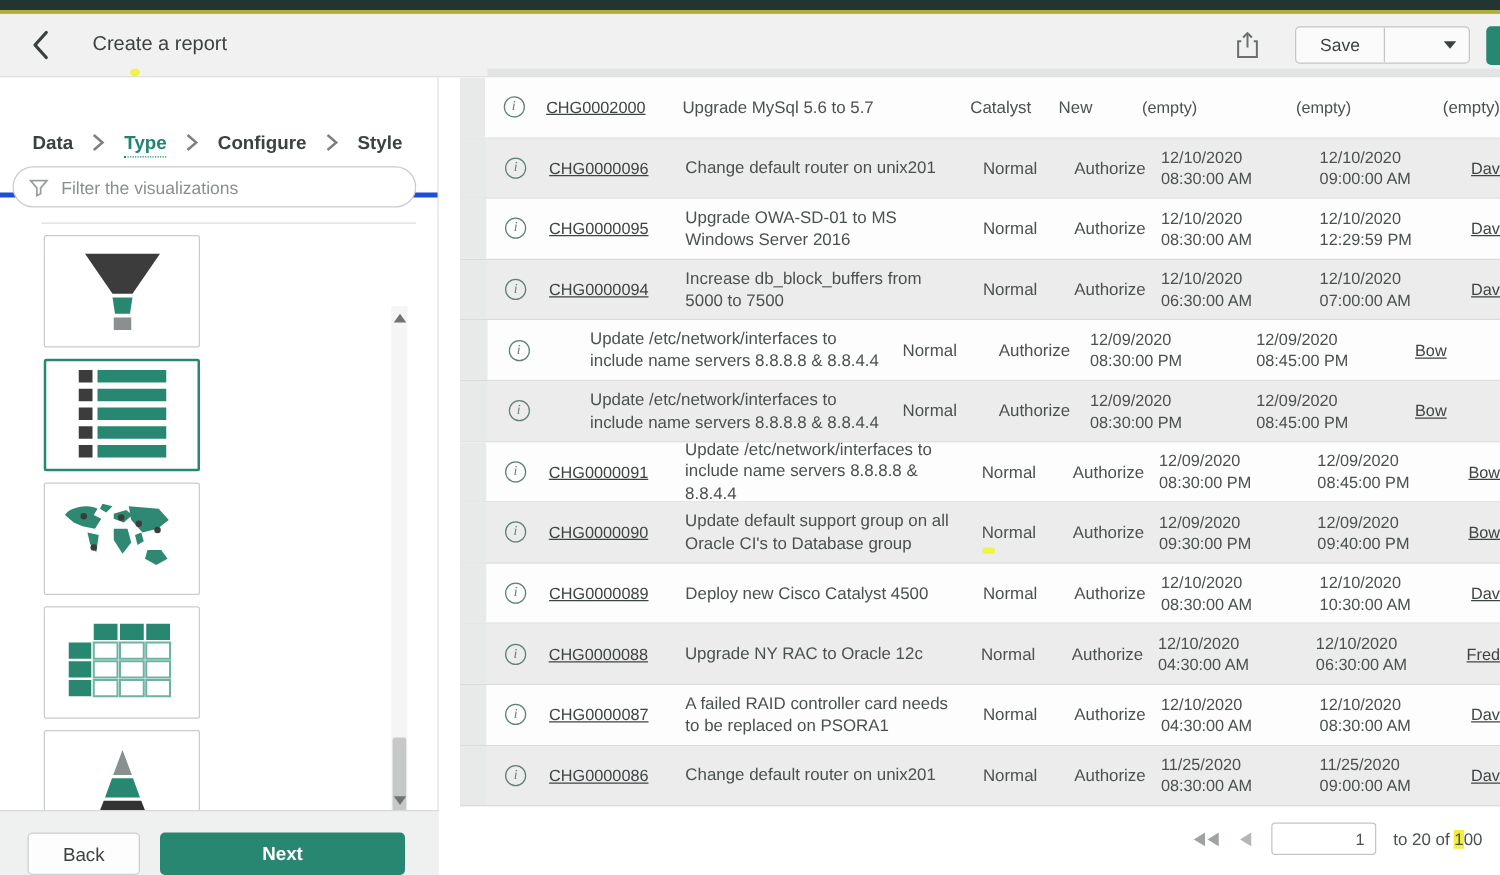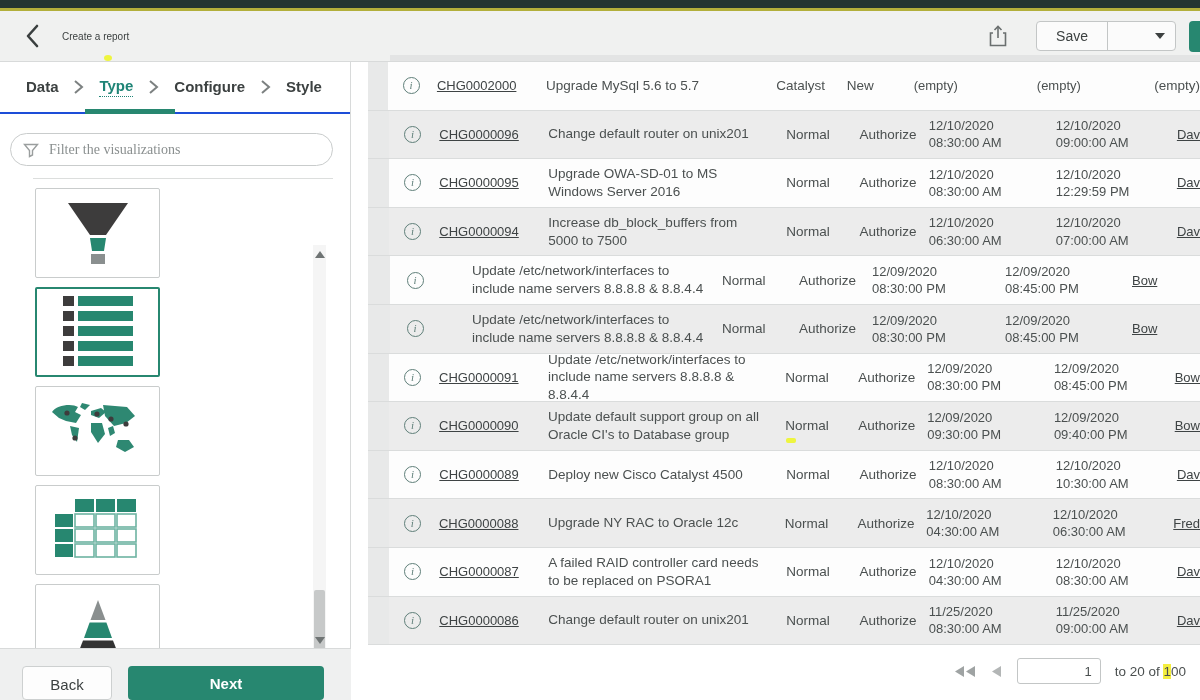--- a/index.html
+++ b/index.html
@@ -5,41 +5,41 @@
   * { margin:0; padding:0; box-sizing:border-box; }
   html,body { width:1200px; height:700px; overflow:hidden; }
   body { font-family:"Liberation Sans",sans-serif; background:#fff; position:relative; color:#4b5050; }
 
   
   .topstrip { position:absolute; left:0; top:0; width:100%; height:11px; background:#233531; border-bottom:3px solid #b2af3b; }
 
   
   .appbar { position:absolute; left:0; top:11px; width:100%; height:51px; background:#f0f1f0; border-bottom:1px solid #d8dada; display:flex; align-items:center; }
   .back-btn { margin-left:24px; width:22px; height:26px; cursor:pointer; display:flex; align-items:center; }
-  .app-title { margin-left:16px; font-size:10px; color:#3c4141; }
+  .app-title { margin-left:28px; font-size:16px; color:#3c4141; }
   .appbar-right { margin-left:auto; display:flex; align-items:center; margin-right:24px; gap:28px; }
   .share-btn { width:20px; height:24px; cursor:pointer; }
   .save-group { display:flex; border:1px solid #c3c6c6; border-radius:4px; background:#fbfbfb; height:30px; overflow:hidden;gap:36px; }
   .save-main { padding:0 19px; font-size:14px; color:#3c4141; display:flex; align-items:center; border-right:1px solid #c3c6c6; cursor:pointer; }
   .save-caret { width:31px; display:flex; align-items:center; justify-content:center; cursor:pointer; }
   .caret-down { width:0; height:0; border-left:5px solid transparent; border-right:5px solid transparent; border-top:6px solid #3c4141; }
   .run-sliver { position:absolute; right:0; top:10px; width:11px; height:31px; background:#278770; border-radius:4px 0 0 4px; }
   .header-sliver { position:absolute; left:390px; right:0; bottom:0; height:6px; background:#e3e4e4; }
   .click-dot { position:absolute; left:104px; top:44px; width:8px; height:6px; background:#eef53f; border-radius:50%; }
 
   
   .sidebar { position:absolute; left:0; top:62px; width:351px; bottom:0; background:#fff; border-right:1px solid #d8dada; }
-  .steps { height:52px; border-bottom:2px solid #1d4ed8; display:flex; align-items:center; padding:0 28px 0 26px; position:relative; justify-content:space-between; }
+  .steps { height:52px; border-bottom:4px solid #1d4ed8; display:flex; align-items:flex-start; padding:0 28px 0 26px; position:relative; justify-content:space-between;margin-top:44px; }
   .step { font-size:15px; color:#3c4141; font-weight:600; cursor:pointer; padding-bottom:2px; }
   .step.active { color:#1f8476; border-bottom:1px dotted #1f8476; }
   .step-chev { display:flex; align-items:center; }
   .active-bar { position:absolute; left:85px; bottom:-2px; width:90px; height:5px; background:#278770; }
 
   .filter-wrap { position:absolute; left:10px; top:71px; width:323px; height:33px; border:1px solid #c9cccc; border-radius:17px; display:flex; align-items:center; padding:0 12px; gap:10px; background:#fff; }
-  .filter-wrap input { border:none; outline:none; flex:1; font-size:14px; font-family:Liberation Serif, serif; color:#5a5f5f; background:transparent; }
+  .filter-wrap input { border:none; outline:none; flex:1; font-size:14px; font-family:Liberation Sans, sans-serif; color:#5a5f5f; background:transparent; }
   .filter-wrap input::placeholder { color:#8a8f8f; }
   .list-sep { position:absolute; left:33px; top:116px; width:300px; height:1px; background:#dcdedd; }
 
   .viz-scroll { position:absolute; left:0; top:118px; bottom:40px; width:350px; overflow:hidden; }
   .viz-list { margin:8px 0 0 35px; width:125px; }
   .viz-item { width:125px; height:90px; border:1px solid #c9cccc; border-radius:2px; background:#fff; margin-bottom:9px; display:flex; align-items:center; justify-content:center; cursor:pointer; }
   .viz-item.selected { border:2px solid #278770; }
 
   .viz-scrollbar { position:absolute; left:313px; top:65px; bottom:10px; width:13px; background:#f5f5f5; }
   .sb-up, .sb-down { position:absolute; left:2px; width:0; height:0; border-left:5px solid transparent; border-right:5px solid transparent; cursor:pointer; }

